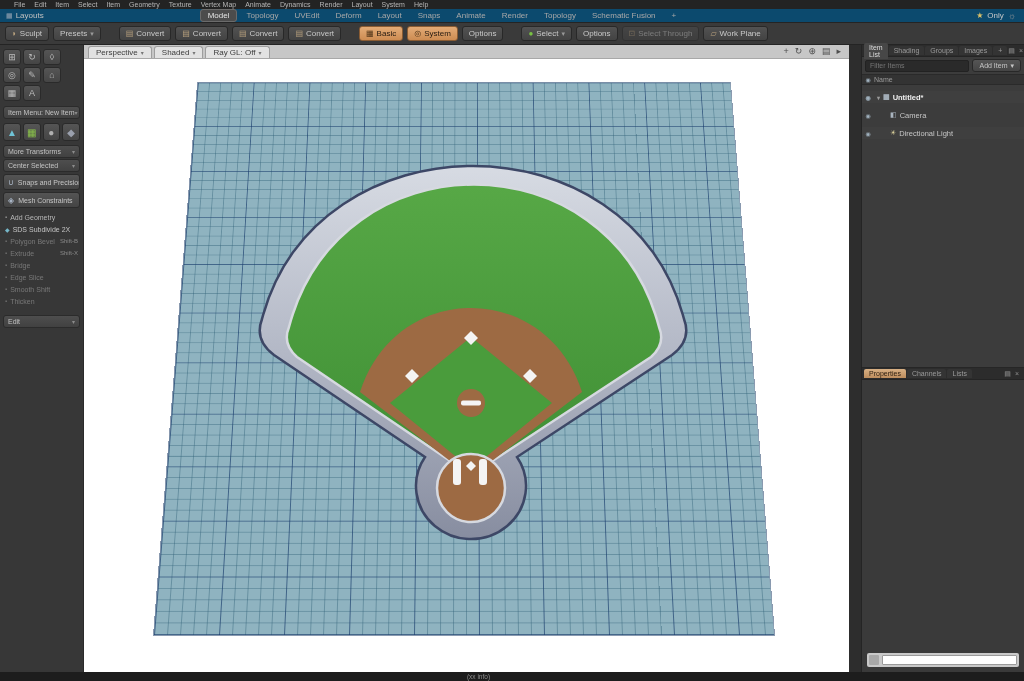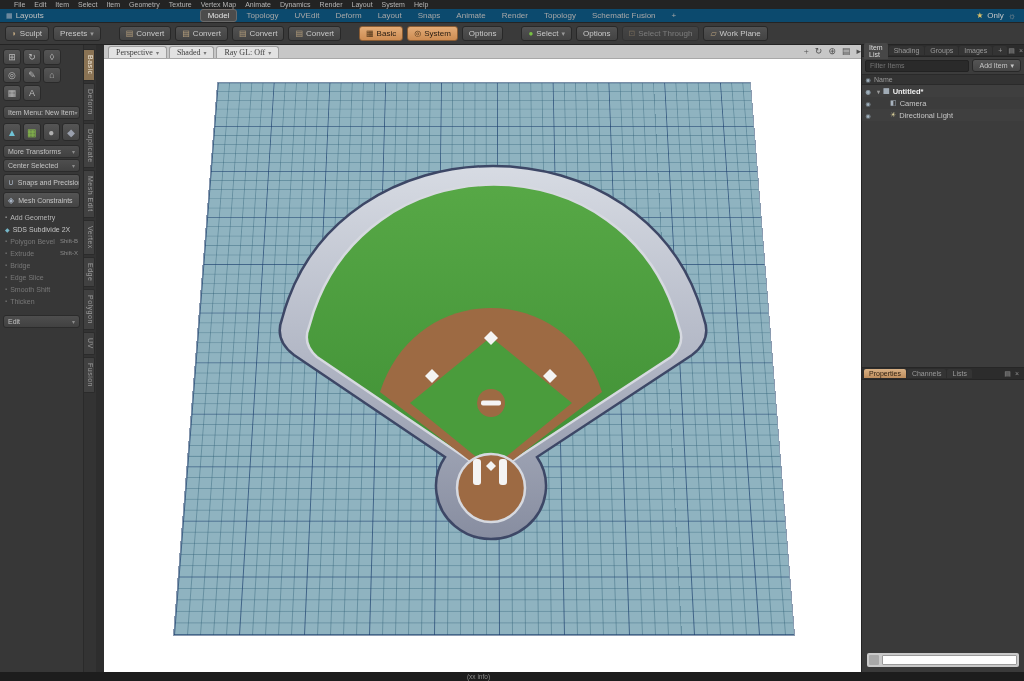--- a/index.html
+++ b/index.html
@@ -65,21 +65,21 @@
 
   
   #vstrip { position:absolute; left:84px; top:45px; width:12px; bottom:9px; background:#333;
     display:flex; flex-direction:column; padding-top:3px; }
   .vtab { writing-mode:vertical-rl; font-size:7px; color:#9a9a9a; background:#414141;
     border:1px solid #2b2b2b; border-left:none; border-radius:0 2px 2px 0;
     padding:5px 0; margin:1px 0; width:11px; text-align:center; letter-spacing:.5px; }
   .vtab.sel { background:#8a7354; color:#f2e9da; }
 
   
-  #viewport { position:absolute; left:104px; top:45px; width:765px; bottom:9px; background:#ffffff;font-family:Liberation Serif, serif; }
+  #viewport { position:absolute; left:84px; top:45px; width:765px; bottom:9px; background:#ffffff; }
   #vp-header { position:absolute; left:0; top:0; right:0; height:14px; background:#c7c7c7;
     border-bottom:1px solid #a8a8a8; display:flex; align-items:flex-end; padding-left:4px; }
   .vp-tab { display:flex; align-items:center; gap:3px; height:12px; padding:0 7px;
     background:#e2e2e2; border:1px solid #9e9e9e; border-bottom:none; border-radius:3px 3px 0 0;
     font-size:8px; color:#3c3c3c; margin-right:2px; }
   .vp-tab .dd { font-size:6px; color:#777; }
   #vp-icons { margin-left:auto; display:flex; align-items:center; gap:6px; padding:0 8px 2px 0;
     font-size:9px; color:#4e4e4e; }
   #canvas { position:absolute; left:0; top:14px; right:0; bottom:0; overflow:hidden; background:#fff; }
   #grid-plane { position:absolute; left:70px; top:-140px; width:620px; height:716px;
@@ -104,21 +104,21 @@
   .rp-tabs .rp-ic { margin-left:auto; display:flex; gap:4px; font-size:7px; color:#8d8d8d; padding-right:3px; }
   #filter-row { display:flex; align-items:center; gap:3px; padding:2px 3px; }
   #filter-input { flex:1; height:12px; background:#2a2a2a; border:1px solid #222; border-radius:2px;
     color:#9a9a9a; font-size:7px; padding:0 4px; font-family:"Liberation Sans",sans-serif; }
   #add-item-btn { display:flex; align-items:center; gap:3px; height:13px; padding:0 6px;
     background:linear-gradient(#555,#454545); border:1px solid #282828; border-radius:3px;
     font-size:7px; color:#c6c6c6; }
   #tree-header { display:flex; align-items:center; height:11px; background:#333; border-top:1px solid #2a2a2a;
     border-bottom:1px solid #2a2a2a; font-size:7px; color:#9a9a9a; }
   .eye-col { width:12px; text-align:center; font-size:6px; color:#9fb0bd; }
-  .tree-row { display:flex; align-items:center; height:12px; font-size:7.5px; color:#c6c6c6; }
+  .tree-row { display:flex; align-items:center; height:12px; font-size:7.5px; color:#c6c6c6;margin-top:6px; }
   .tree-row:nth-child(odd) { background:#3f3f3f; }
   .tree-row .tw { font-size:6px; color:#9a9a9a; width:9px; text-align:center; }
   .tree-row .nic { font-size:7px; margin-right:3px; color:#a9b4bf; }
   .tree-row.bold { color:#f0f0f0; font-weight:bold; }
   .indent { width:16px; }
   #rp-bottom-area { position:absolute; left:0; right:0; top:322px; bottom:0; background:#3a3a3a;
     border-top:1px solid #262626; }
   #command-box { position:absolute; left:5px; right:5px; bottom:5px; height:14px; background:#c9c9c9;
     border-radius:2px; display:flex; align-items:center; gap:3px; padding:2px; }
   #command-box .sq { width:10px; height:10px; background:#a8a8a8; border-radius:1px; }

